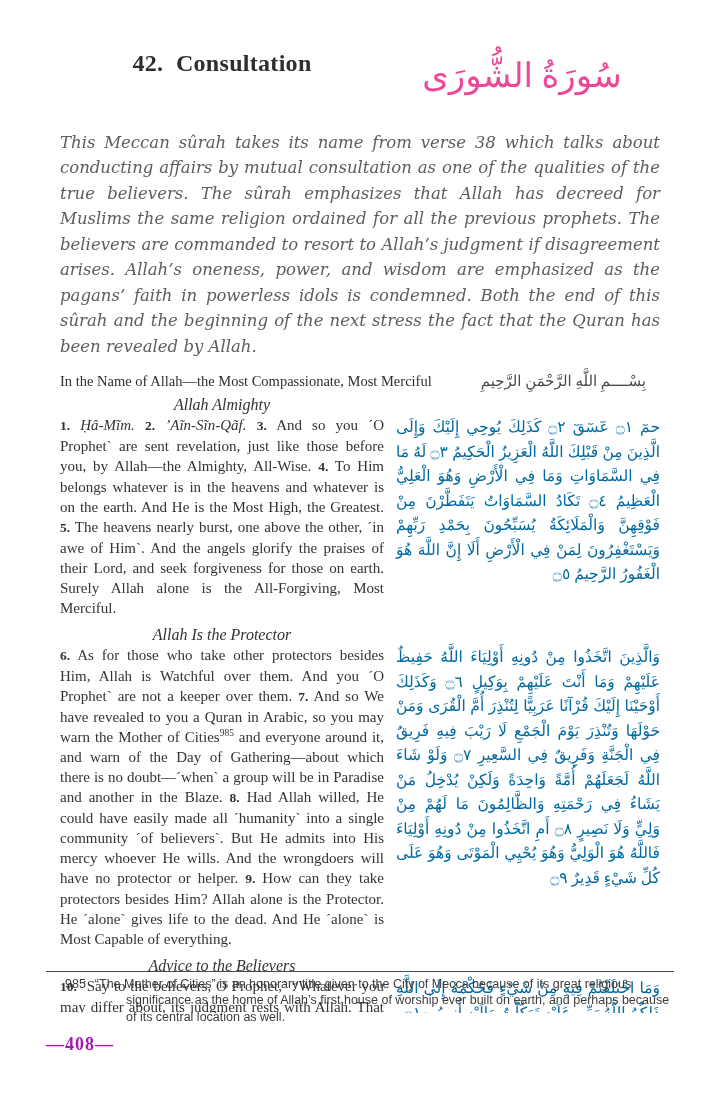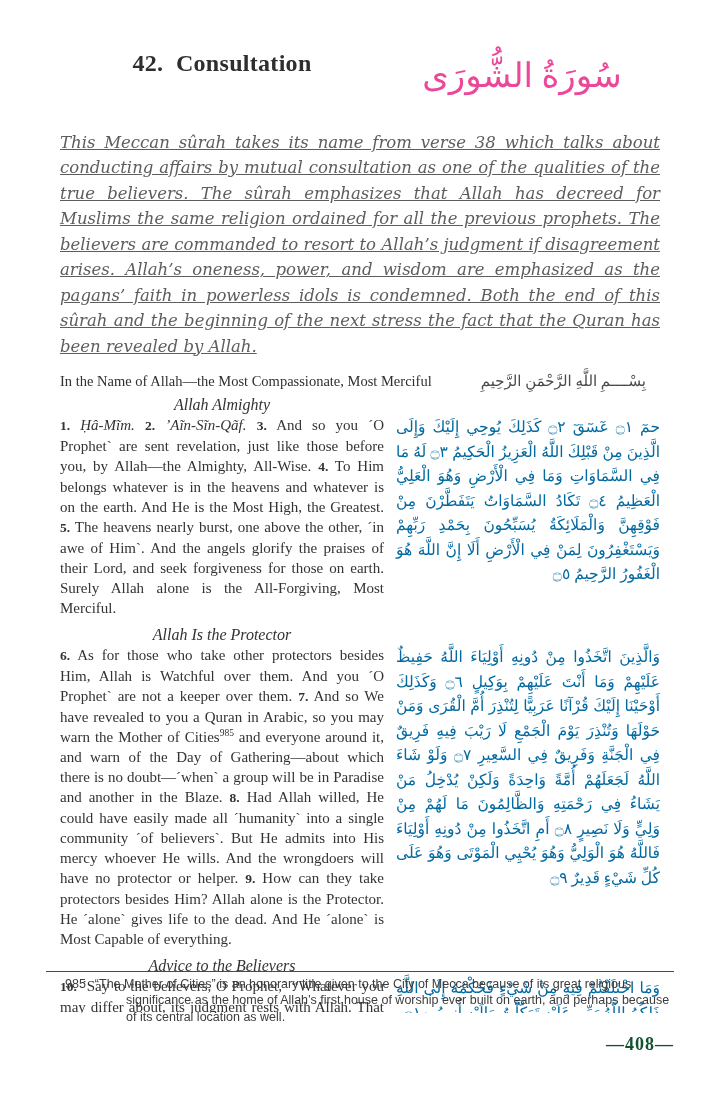--- a/index.html
+++ b/index.html
@@ -28,21 +28,20 @@
 
   
   .intro {
     margin: 30px 0 0 0;
     font-family: "DejaVu Serif", serif;
     font-style: italic;
     font-size: 16.5px;
     line-height: 25.5px;
     text-align: justify;
     color: #5d5d5d;
-    text-decoration: underline;
   }
 
   
   .bismillah-row { display: flex; justify-content: space-between; align-items: flex-end; margin-top: 13px; }
   .bismillah-en { font-size: 14.5px; color: #2f2f2f; }
   .bismillah-ar { direction: rtl; font-size: 15px; color: #4a4a4a; padding-right: 14px; }
 
   
   .columns { margin-top: 5px; max-height: 618px; overflow: hidden; }
   .section-row { display: flex; gap: 12px; }
@@ -70,22 +69,22 @@
   .footnote-rule { border: 0; border-top: 1.5px solid #4a4a4a; margin: 0 0 4px 0; }
   .footnote {
     margin: 0;
     font-family: "Liberation Sans", "DejaVu Sans", sans-serif;
     font-size: 12.5px; line-height: 16.5px; color: #3c3c3c;
     padding-left: 80px; text-indent: -61px;
     text-align: left;
   }
   .fn-num { padding-right: 9px; }
   .page-number {
-    margin-top: 9px; text-align: right;
-    font-weight: bold; font-size: 18px; letter-spacing: 1px; color: #14532d;
+    margin-top: 9px; text-align: left;
+    font-weight: bold; font-size: 18px; letter-spacing: 1px; color: #a21caf;
   }
 </style>
 </head>
 <body>
 
 <div class="page">
 
   <header class="surah-header">
     <div class="title-en">
       <h1 class="surah-title">42.&nbsp; Consultation</h1>

